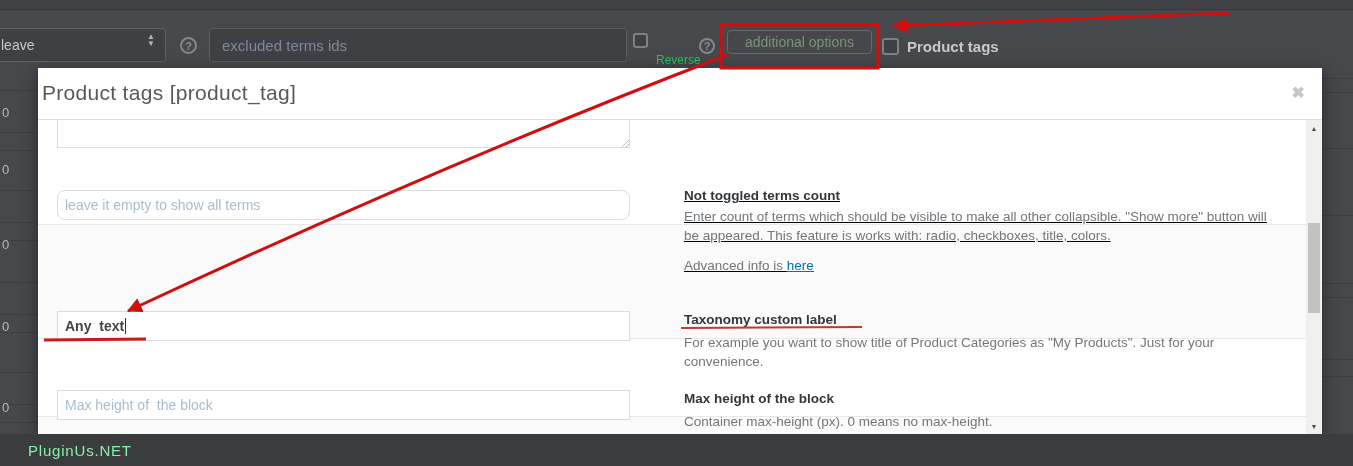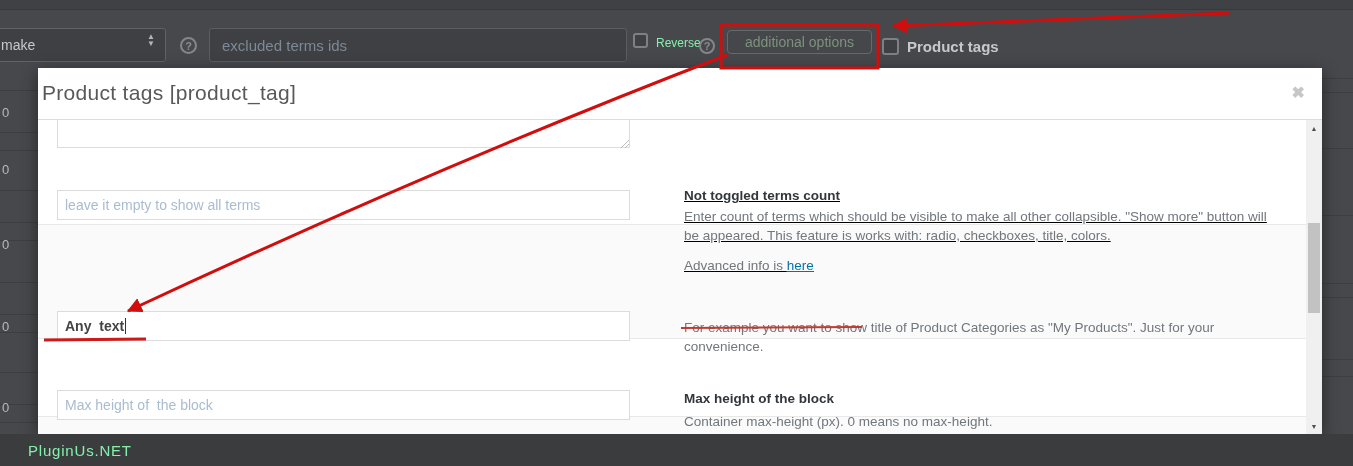--- a/index.html
+++ b/index.html
@@ -13,21 +13,21 @@
   .bg-zero { position:absolute; left:2px; width:30px; color:#b6b9bc; font-size:13px; }
 
   .toolbar { position:absolute; left:0; top:10px; width:1353px; height:58px; }
   .dim-select { position:absolute; left:-14px; top:18px; width:180px; height:34px; background:#3f4044; border:1px solid #616266; border-radius:3px; color:#c6c9cc; font-size:14px; display:flex; align-items:center; padding-left:14px; }
   .sel-arrows { position:absolute; right:10px; top:4px; display:flex; flex-direction:column; line-height:7px; font-size:8px; color:#b4b7ba; }
   .help-circle { position:absolute; width:17px; height:17px; border:2px solid #85868a; border-radius:50%; color:#8c8d91; font-size:11px; font-weight:bold; display:flex; align-items:center; justify-content:center; }
   .dim-input { position:absolute; left:209px; top:18px; width:418px; height:34px; background:#3f4044; border:1px solid #5c5d61; border-radius:3px; color:#7d8997; font-size:15px; padding-left:12px; outline:none; }
   .dim-input::placeholder { color:#7d8997; opacity:1; }
   .dim-checkbox { position:absolute; background:#3f4044; border:2px solid #7f8084; border-radius:3px; }
   .cb-reverse { left:633px; top:23px; width:15px; height:15px; }
-  .lbl-reverse { position:absolute; left:656px; top:26px; color:#86efac; font-size:12px; }
+  .lbl-reverse { position:absolute; left:656px; top:43px; color:#22c55e; font-size:12px; }
   .add-opt-btn { position:absolute; left:727px; top:20px; width:145px; height:24px; background:#46474b; border:1px solid #68696d; border-radius:4px; color:#7e917e; font-size:14px; display:flex; align-items:center; justify-content:center; }
   .cb-product { left:882px; top:28px; width:17px; height:17px; }
   .lbl-product { position:absolute; left:907px; top:28px; color:#c6c9cc; font-size:15px; font-weight:bold; }
 
   
   .modal { position:absolute; left:38px; top:68px; width:1284px; height:366px; background:#fff; box-shadow:0 4px 16px rgba(0,0,0,.45); z-index:10; }
   .modal-header { position:absolute; left:0; top:0; width:100%; height:52px; border-bottom:1px solid #ddd; background:#fff; }
   .modal-title { position:absolute; left:4px; top:13px; font-size:21px; font-weight:300; color:#595959; letter-spacing:.3px; }
   .modal-close { position:absolute; right:17px; top:17px; font-size:16px; font-weight:bold; color:#c7c7c7; cursor:pointer; line-height:1; }
   .modal-body { position:absolute; left:0; top:52px; width:1268px; height:314px; overflow:hidden; }
@@ -62,21 +62,21 @@
 </style>
 </head>
 <body>
 
 <div id="stage">
 
   <div class="top-band"></div>
 
   <div class="toolbar">
     <div class="dim-select">
-      <span>make</span>
+      <span>leave</span>
       <span class="sel-arrows">
         <span>▲</span>
           <span>▼</span>
       </span>
     </div>
     <div class="help-circle" style="left:180px; top:27px;">
         <span>?</span>
       </div>
     <input class="dim-input" readonly="" placeholder="excluded terms ids" style="">
     <span class="dim-checkbox cb-reverse"></span>
@@ -135,33 +135,34 @@
       <div class="divider" style="top:104px;"></div>
       <div class="divider" style="top:218px;"></div>
       <div class="divider" style="top:296px;"></div>
 
       <textarea class="fld" style="top: -12px;" readonly=""></textarea>
       <svg class="resize-glyph" style="top:18px;" viewBox="0 0 10 10">
         <line x1="2" y1="10" x2="10" y2="2" stroke="#bdbdbd" stroke-width="1"></line>
         <line x1="6" y1="10" x2="10" y2="6" stroke="#bdbdbd" stroke-width="1"></line>
       </svg>
 
-      <input class="fld" style="top: 70px;" readonly="" placeholder="leave it empty to show all terms">
+      <input class="fld" style="top: 70px; border-radius: 8px;" readonly="" placeholder="leave it empty to show all terms">
       <div class="col2" style="top:68px;text-decoration:underline;">
         <div class="h-desc">Not toggled terms count</div>
         <div class="p-desc" style="margin-top:4px;">Enter count of terms which should be visible to make all other collapsible. "Show more" button will be appeared. This feature is works with: radio, checkboxes, title, colors.</div>
         <div class="p-desc" style="margin-top:11px;">
           <span>Advanced info is </span><a class="adv-link" href="#">here</a>
         </div>
       </div>
 
       <div class="fld fld-div" style="top:191px;font-weight:bold;">
         <span>Any  text</span><span class="caret"></span>
       </div>
       <div class="col2" style="top:192px;">
+        <div class="h-desc">Taxonomy custom label</div>
         <div class="p-desc" style="margin-top:6px;">For example you want to show title of Product Categories as "My Products". Just for your convenience.</div>
       </div>
 
       <input class="fld" style="top: 270px;" readonly="" placeholder="Max height of  the block">
       <div class="col2" style="top:271px;">
         <div class="h-desc">Max height of the block</div>
         <div class="p-desc" style="margin-top:6px;">Container max-height (px). 0 means no max-height.</div>
       </div>
     </div>
 

